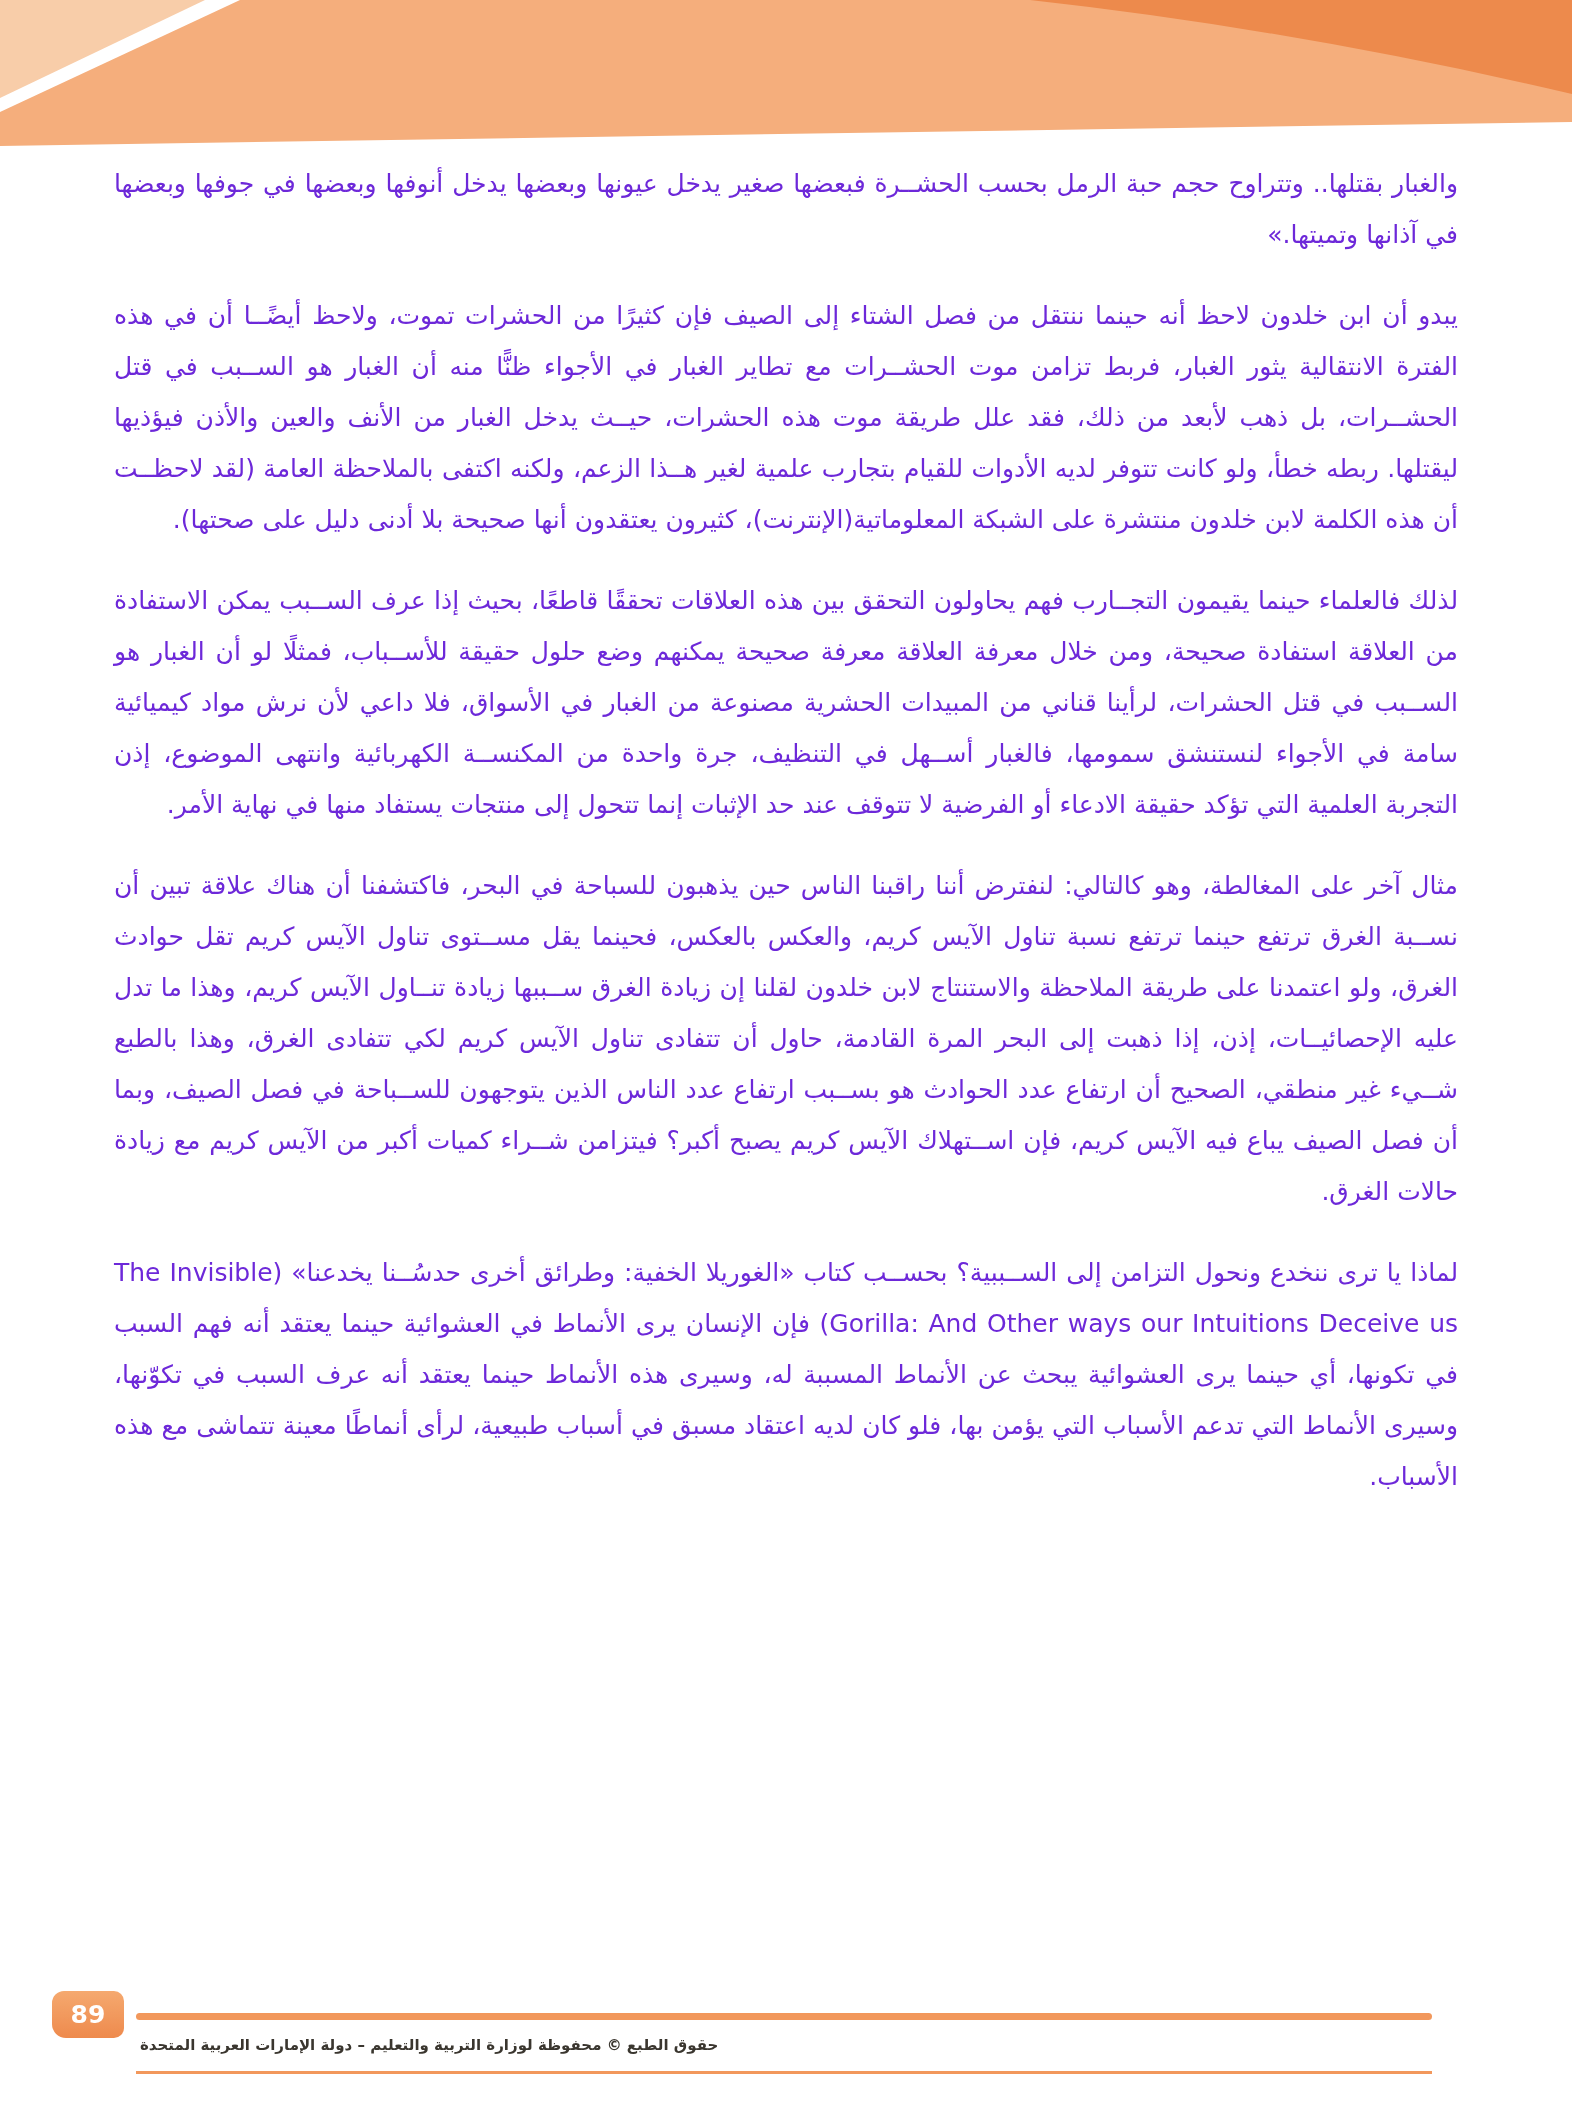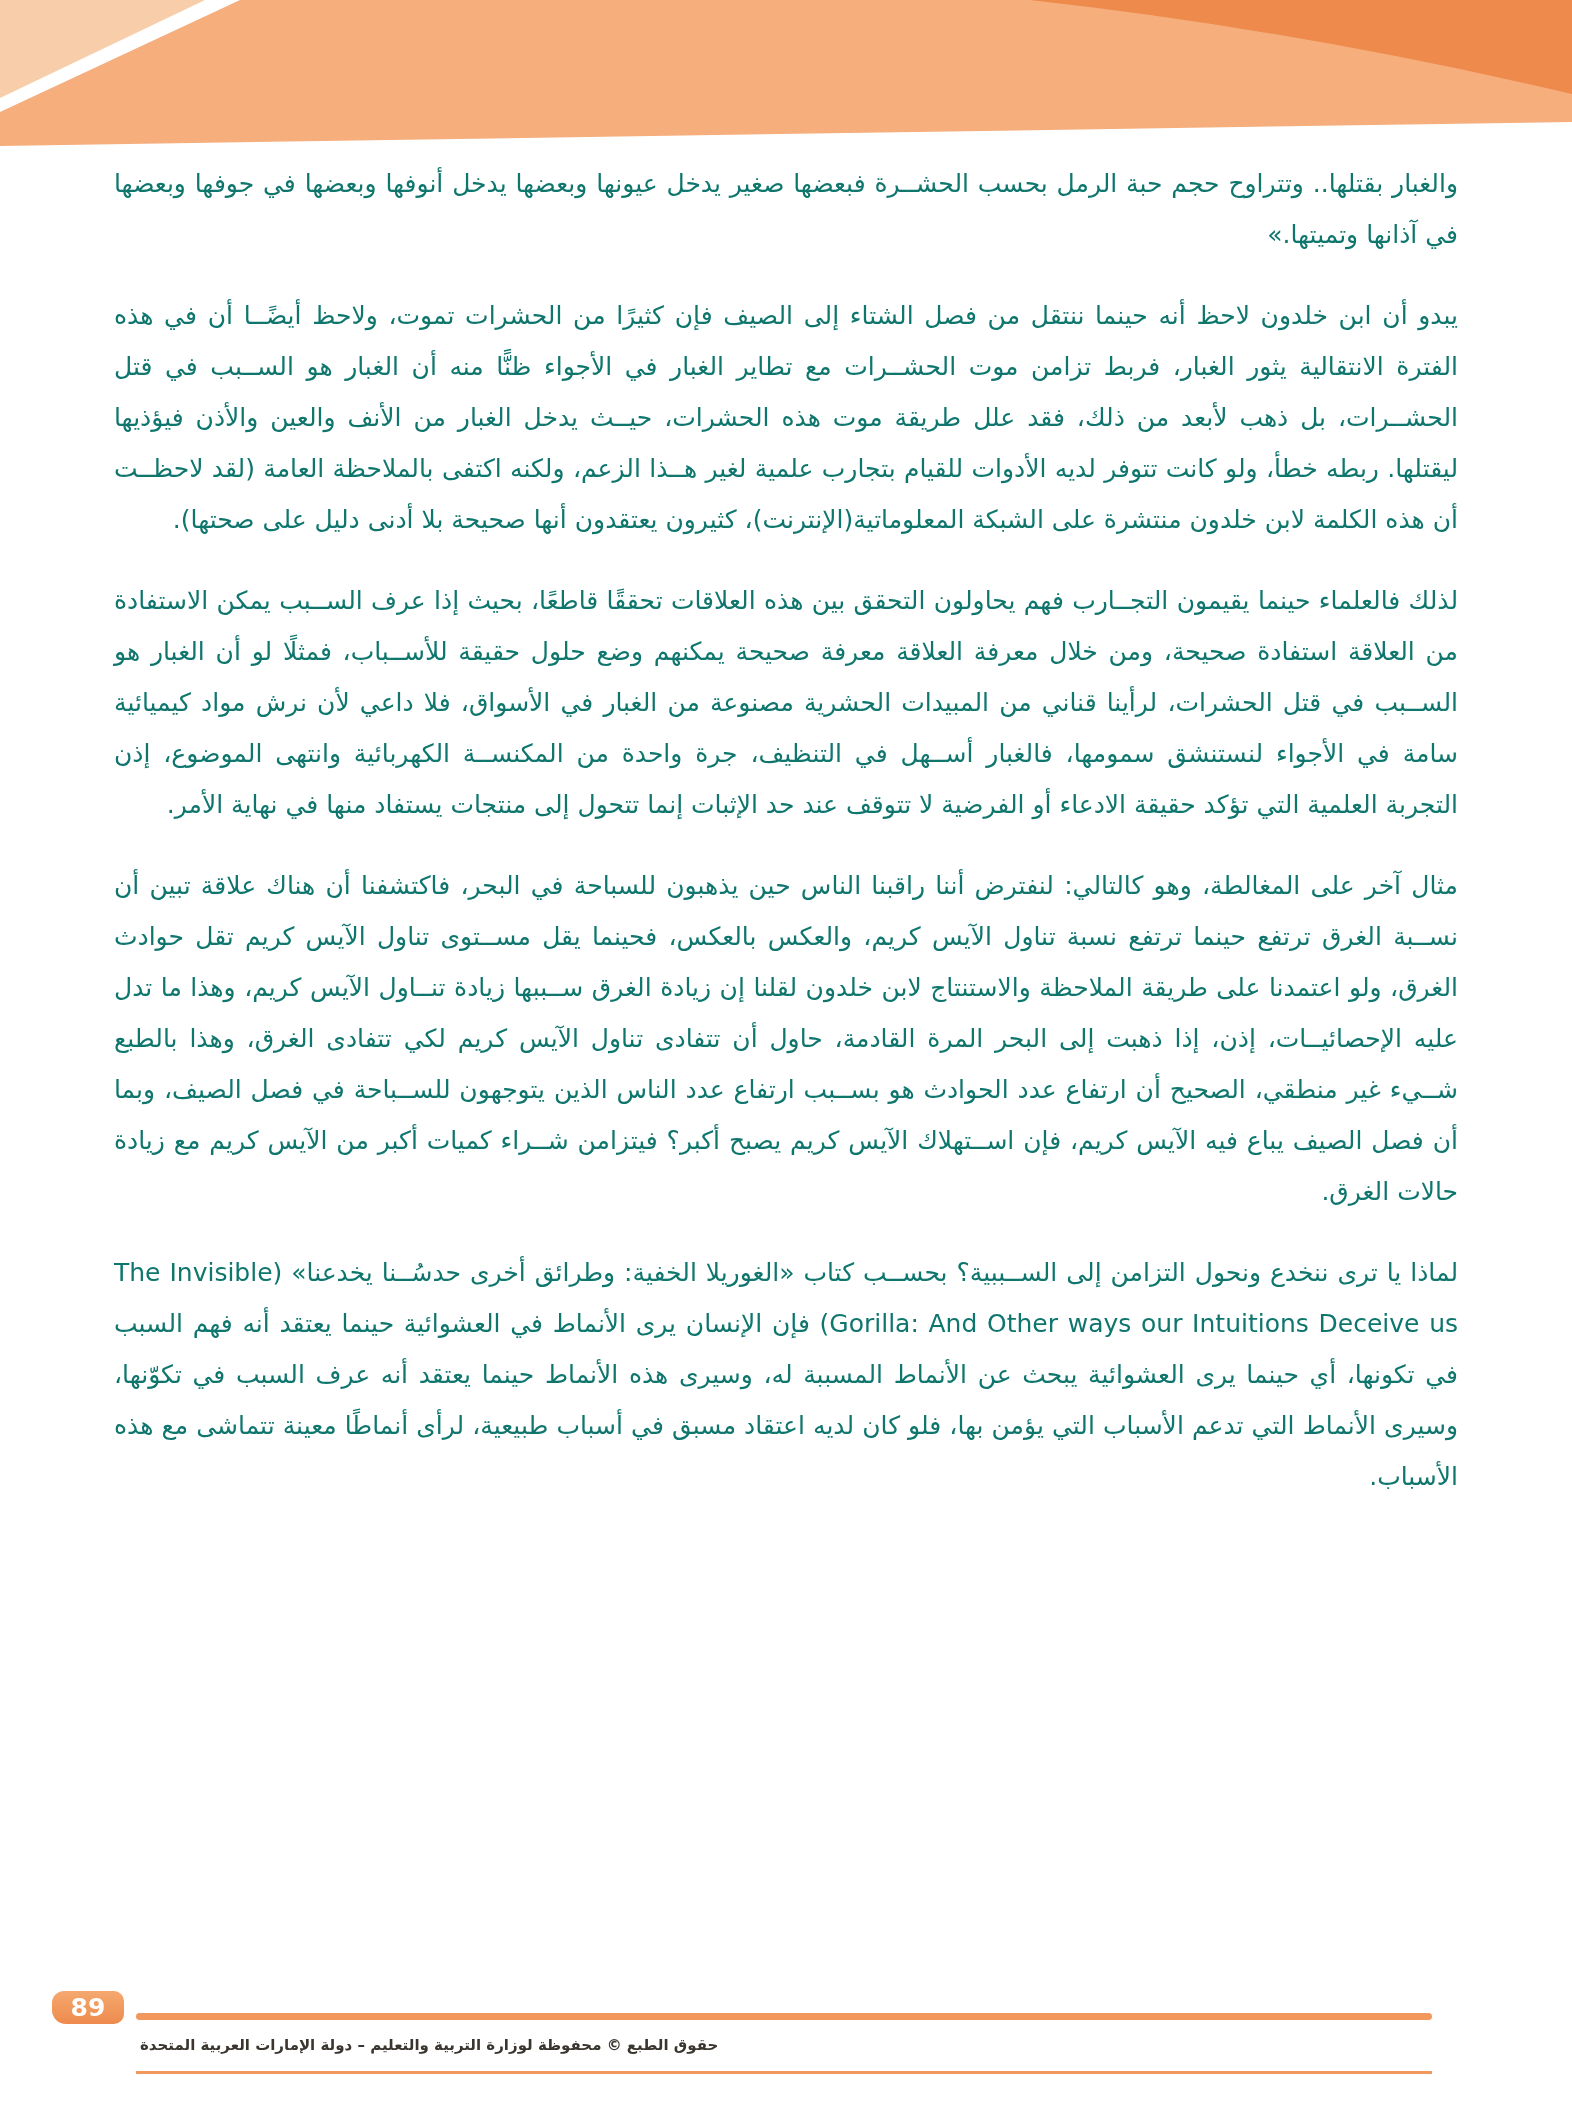--- a/index.html
+++ b/index.html
@@ -36,30 +36,30 @@
     left: 114px;
     width: 1344px;
     direction: rtl;
     text-align: justify;
     text-justify: inter-word;
   }
   .content p {
     margin: 0 0 30px 0;
     font-size: 25px;
     line-height: 2.04;
-    color: #0f766e;
+    color: #6d28d9;
     letter-spacing: 0;
   }
   
   .pagenum-badge {
     position: absolute;
     left: 52px;
     top: 1991px;
     width: 72px;
-    height: 33px;
+    height: 47px;
     background: linear-gradient(180deg, #f5a96f 0%, #ee8a4d 100%);
     border-radius: 12px 10px 10px 14px;
     display: flex;
     align-items: center;
     justify-content: center;
   }
   .pagenum-badge span {
     color: #ffffff;
     font-size: 25px;
     font-weight: bold;

